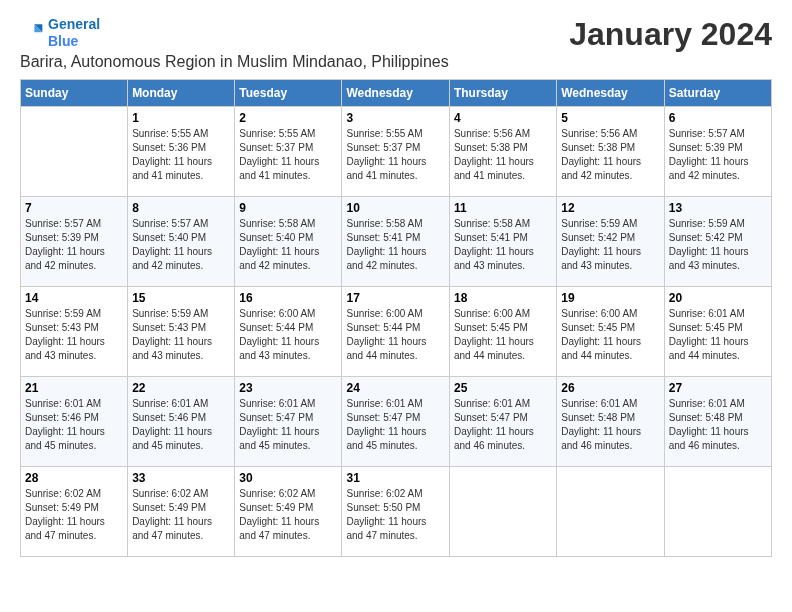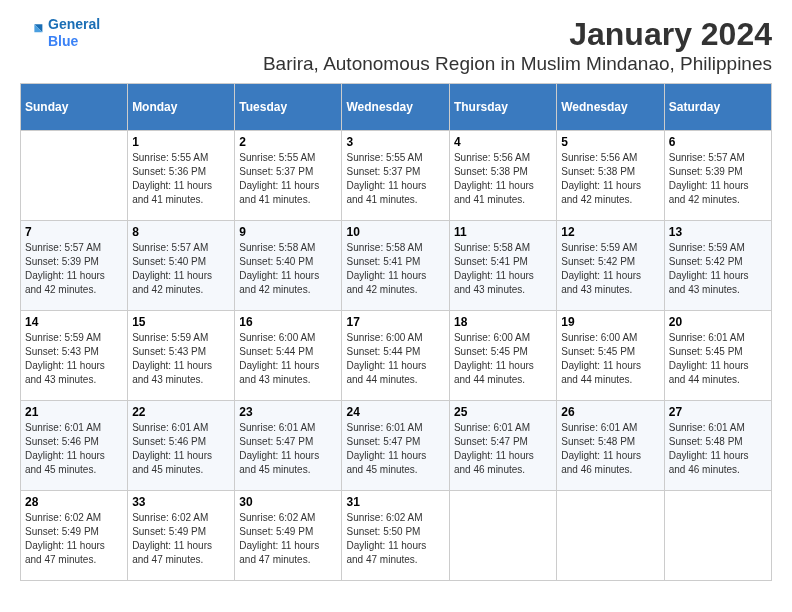--- a/index.html
+++ b/index.html
@@ -33,34 +33,34 @@
       width: 24px;
       height: 24px;
     }
     .month-title {
       font-size: 32px;
       font-weight: bold;
       color: #333;
       text-align: right;
     }
     .subtitle {
-      text-align: right;
-      font-size: 19px;
+      text-align: left;
+      font-size: 16px;
       color: #333;
       margin-bottom: 8px;
     }
     table {
       width: 100%;
       border-collapse: collapse;
       font-size: 11px;
     }
     thead tr th {
       background-color: #3a7abf;
       color: #fff;
-      padding: 16px 4px;
+      padding: 6px 4px;
       text-align: left;
       font-size: 12px;
       border: 1px solid #ccc;
     }
     tbody tr td {
       border: 1px solid #ccc;
       vertical-align: top;
       padding: 4px;
       width: 108px;
       height: 90px;

